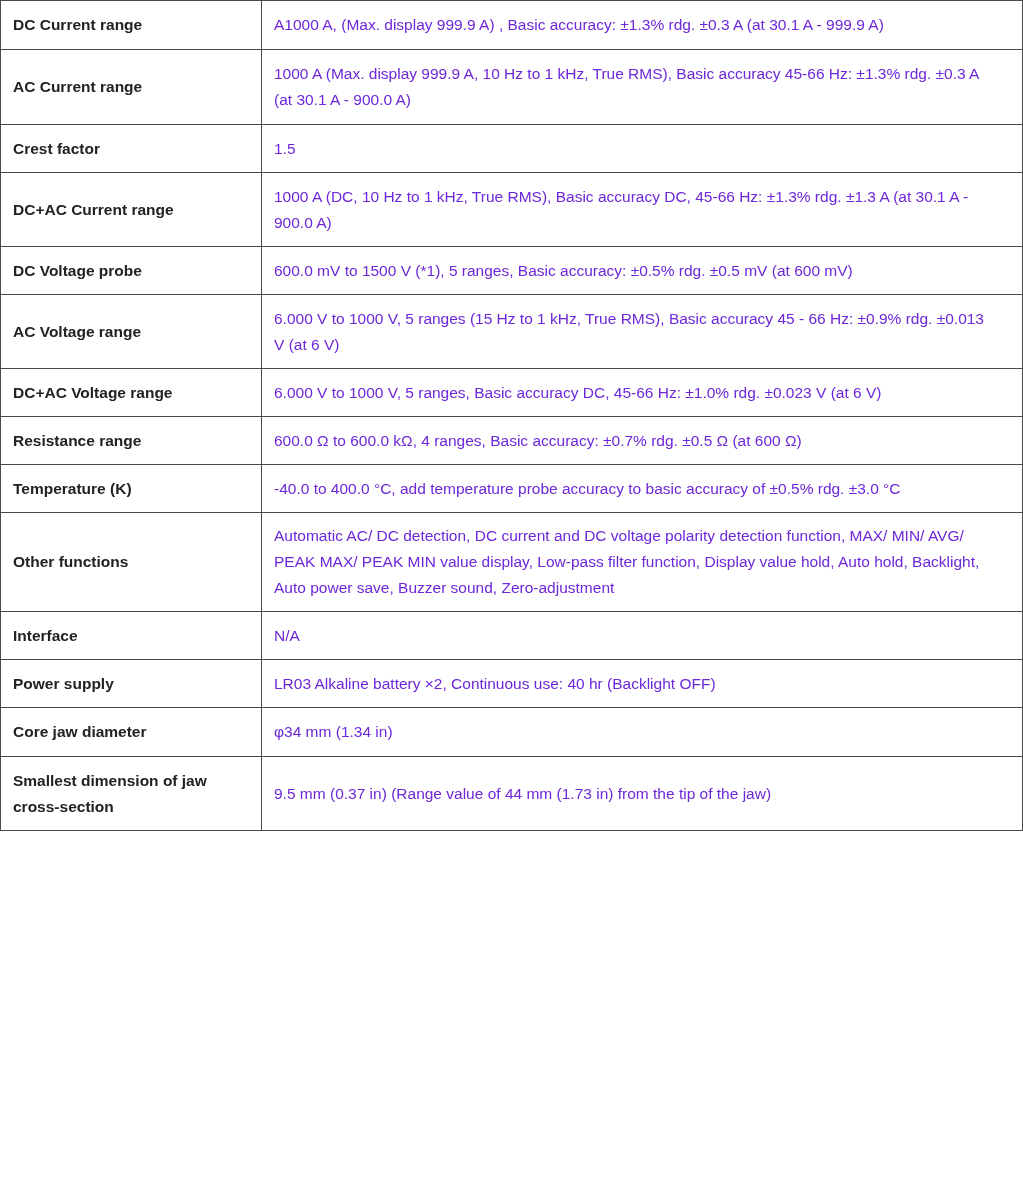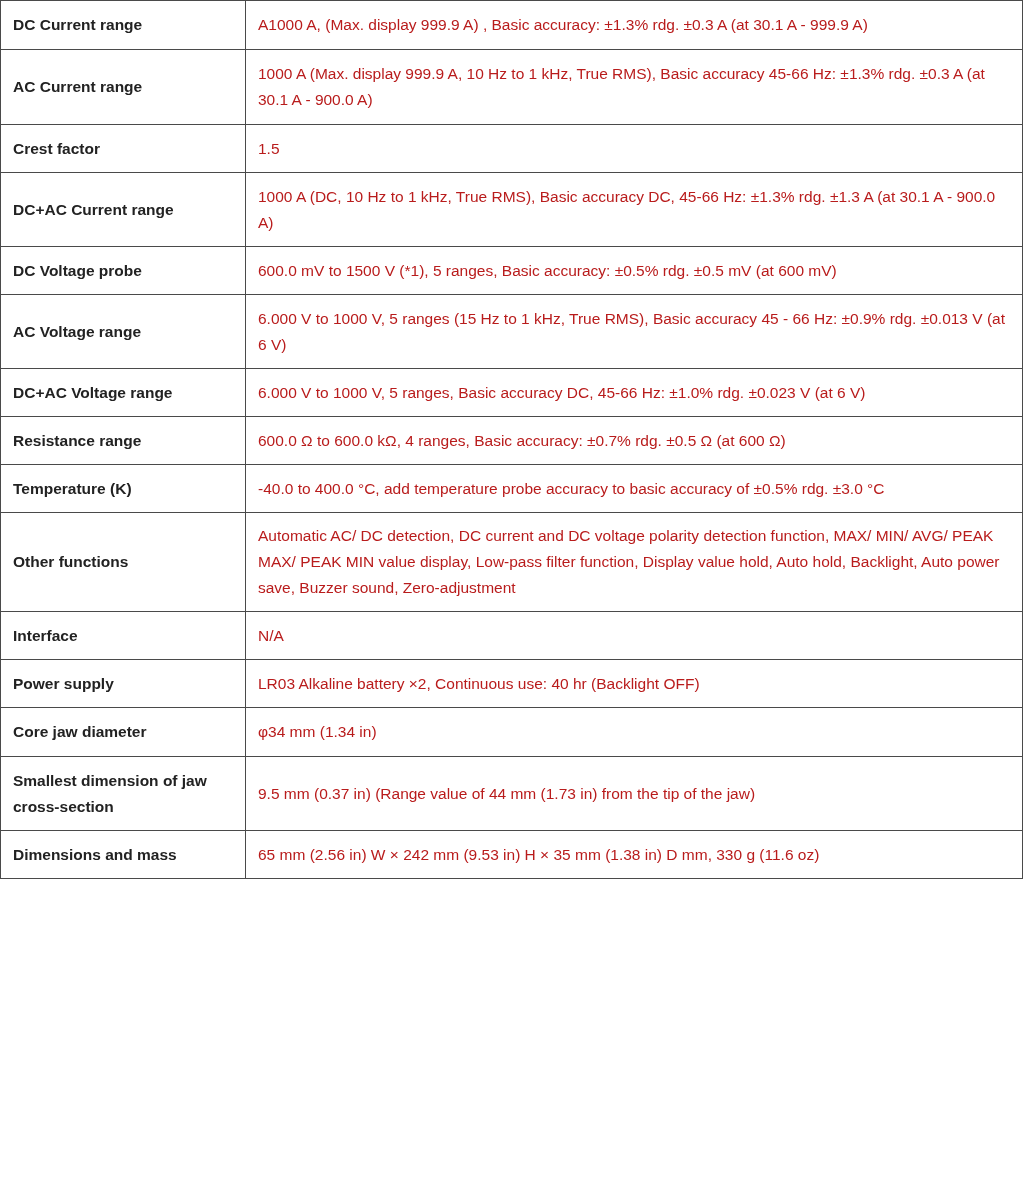--- a/index.html
+++ b/index.html
@@ -17,29 +17,29 @@
     table.spec {
       border-collapse: collapse;
       width: 1023px;
       table-layout: fixed;
     }
     table.spec td {
       border: 1px solid #4a4a4a;
       font-size: 15.5px;
       line-height: 26px;
       vertical-align: middle;
-      padding: 10px 12px 10px 12px;
+      padding: 10px 28px 10px 12px;
     }
     table.spec td.label {
       width: 220px;
       font-weight: bold;
       color: #222222;
     }
     table.spec td.value {
-      color: #b91c1c;
+      color: #6d28d9;
     }
   </style>
 </head>
 <body>
 
 <table class="spec">
   <tbody>
     <tr style="height:49px">
       <td class="label">DC Current range</td>
       <td class="value">A1000 A, (Max. display 999.9 A) , Basic accuracy: ±1.3% rdg. ±0.3 A (at 30.1 A - 999.9 A)</td>
@@ -89,18 +89,14 @@
       <td class="value">LR03 Alkaline battery ×2, Continuous use: 40 hr (Backlight OFF)</td>
     </tr>
     <tr style="height:49px">
       <td class="label">Core jaw diameter</td>
       <td class="value">φ34 mm (1.34 in)</td>
     </tr>
     <tr style="height:74px">
       <td class="label">Smallest dimension of jaw cross-section</td>
       <td class="value">9.5 mm (0.37 in) (Range value of 44 mm (1.73 in) from the tip of the jaw)</td>
     </tr>
-    <tr style="height:48px">
-      <td class="label">Dimensions and mass</td>
-      <td class="value">65 mm (2.56 in) W × 242 mm (9.53 in) H × 35 mm (1.38 in) D mm, 330 g (11.6 oz)</td>
-    </tr>
   </tbody>
 </table>
 
 </body></html>

